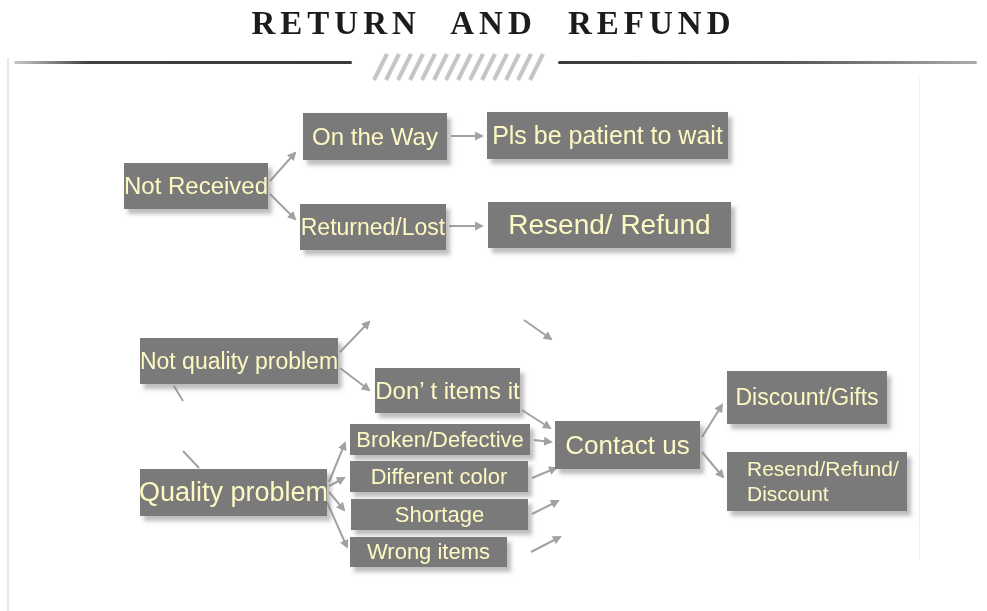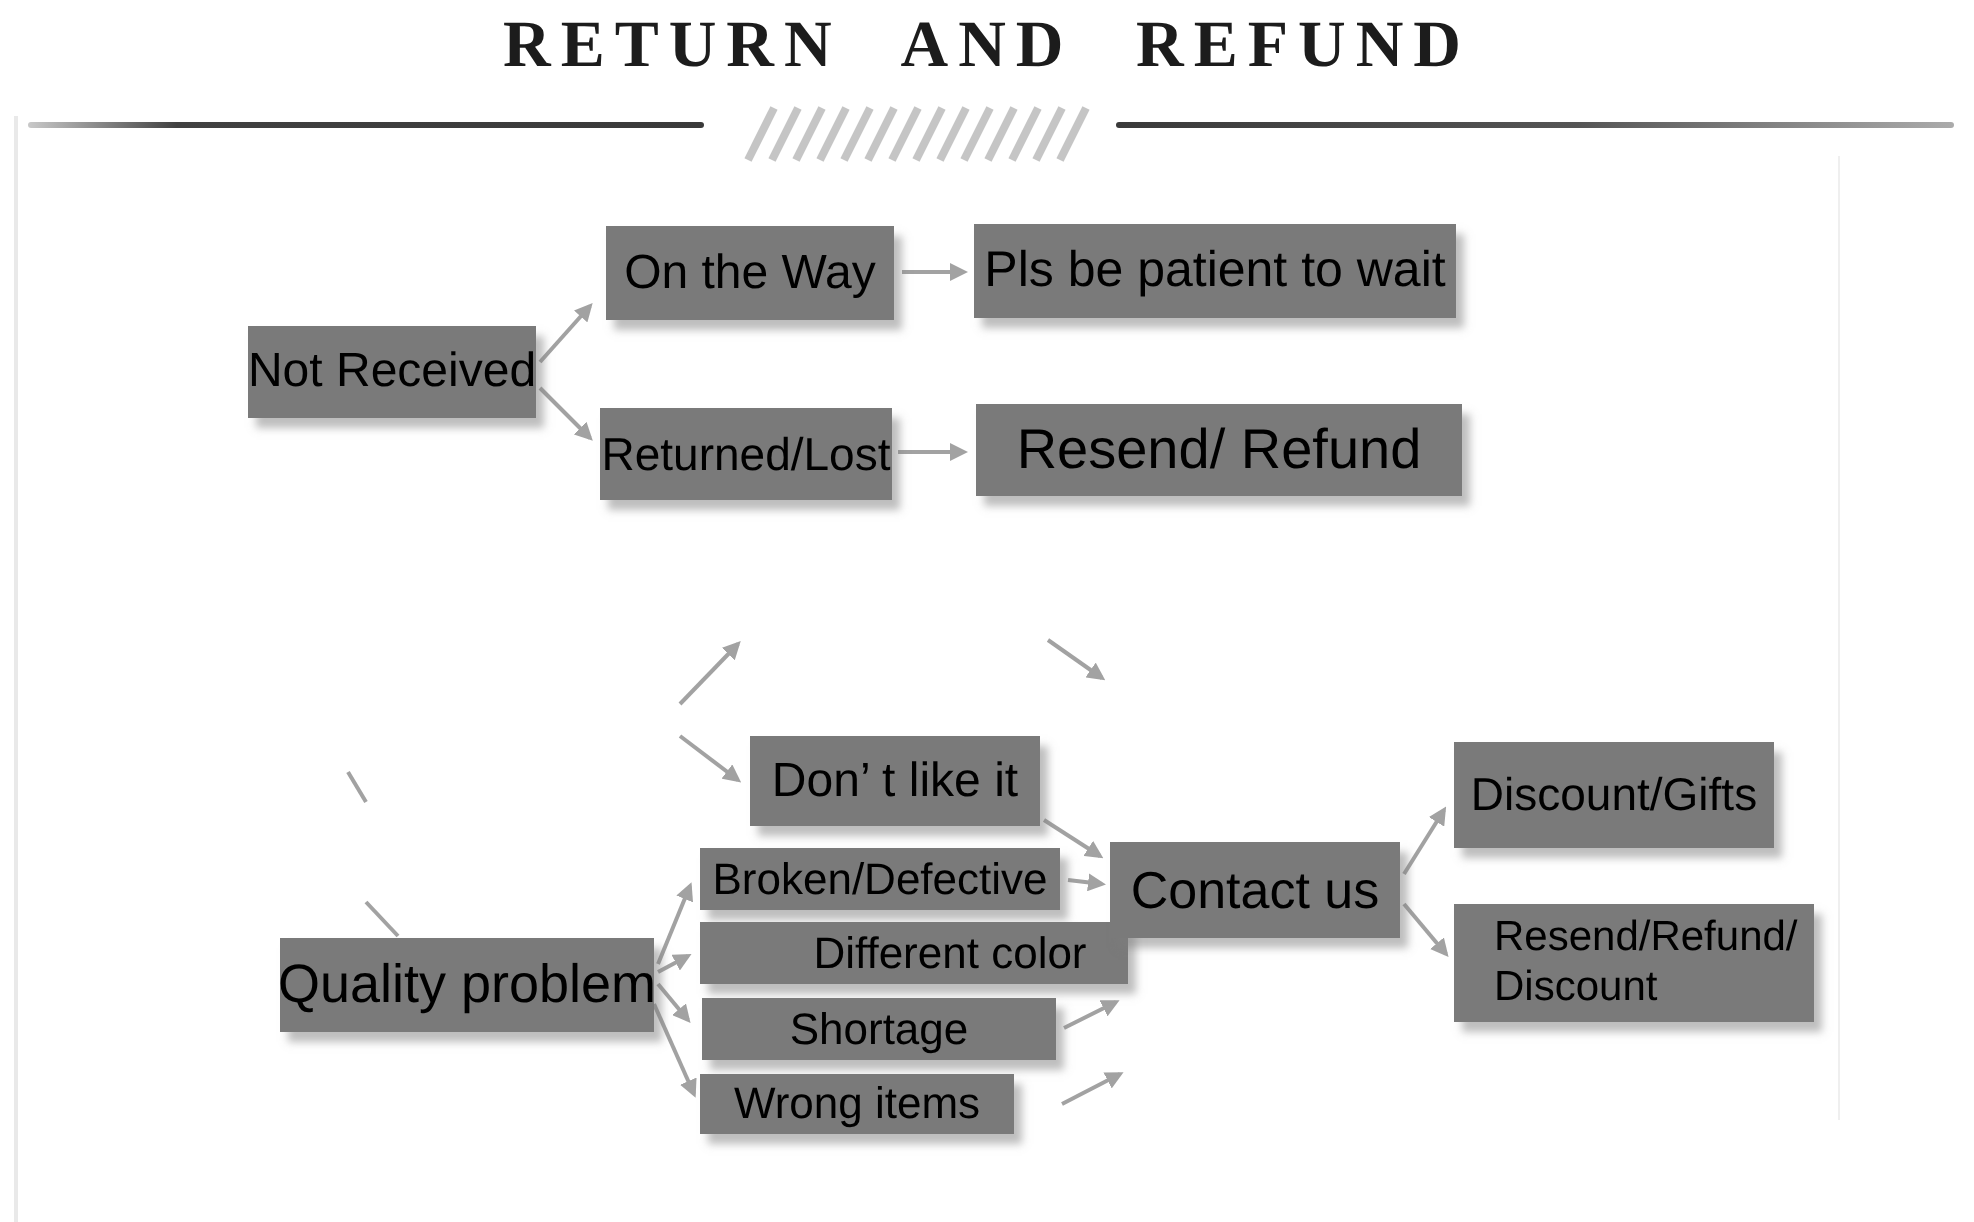--- a/index.html
+++ b/index.html
@@ -34,21 +34,21 @@
     position:absolute;left:7px;top:58px;width:2px;height:553px;
     background:#e9e9e9;
   }
   .edge-line-right{
     position:absolute;left:919px;top:78px;width:1px;height:482px;
     background:#efefef;
   }
   .node{
     position:absolute;
     background:#7a7a7a;
-    color:#000000;
+    color:#fef9c3;
     display:flex;align-items:center;justify-content:center;
     white-space:nowrap;
     box-shadow:4px 5px 4px rgba(125,125,125,0.5);
   }
   svg.overlay{position:absolute;left:0;top:0;pointer-events:none;}
 </style>
 </head>
 <body>
 
 <div id="canvas">
@@ -115,26 +115,27 @@
       <line x1="702" y1="452" x2="723" y2="477" marker-end="url(#arw)"></line>
     </g>
   </svg>
 
   <div class="node" style="left:124px;top:163px;width:144px;height:46px;font-size:24px;">Not Received</div>
   <div class="node" style="left:303px;top:113px;width:144px;height:47px;font-size:24px;">On the Way</div>
   <div class="node" style="left:300px;top:204px;width:146px;height:46px;font-size:23px;">Returned/Lost</div>
   <div class="node" style="left:487px;top:112px;width:241px;height:47px;font-size:25px;">Pls be patient to wait</div>
   <div class="node" style="left:488px;top:202px;width:243px;height:46px;font-size:28px;">Resend/ Refund</div>
 
+  <div class="node" style="left:140px;top:338px;width:198px;height:46px;font-size:23px;">Not quality problem</div>
   <div class="node" style="left:140px;top:469px;width:187px;height:47px;font-size:27px;">Quality problem</div>
 
-  <div class="node" style="left:375px;top:368px;width:145px;height:45px;font-size:24px;">Don’ t like it</div>
+  <div class="node" style="left:375px;top:368px;width:145px;height:45px;font-size:24px;">Don’ t items it</div>
 
   <div class="node" style="left:350px;top:424px;width:180px;height:31px;font-size:22px;">Broken/Defective</div>
-  <div class="node" style="left:350px;top:461px;width:178px;height:31px;font-size:22px;padding-left:36px;">Different color</div>
+  <div class="node" style="left:350px;top:461px;width:178px;height:31px;font-size:22px;">Different color</div>
   <div class="node" style="left:351px;top:499px;width:177px;height:31px;font-size:22px;">Shortage</div>
   <div class="node" style="left:350px;top:537px;width:157px;height:30px;font-size:22px;">Wrong items</div>
 
   <div class="node" style="left:555px;top:421px;width:145px;height:48px;font-size:26px;">Contact us</div>
 
   <div class="node" style="left:727px;top:371px;width:160px;height:53px;font-size:23px;">Discount/Gifts</div>
 
   <div class="node" style="left:727px;top:452px;width:160px;height:59px;font-size:21px;flex-direction:column;align-items:flex-start;justify-content:center;padding-left:20px;line-height:1.15;">
     <span>Resend/Refund/</span>
     <span>Discount</span>

